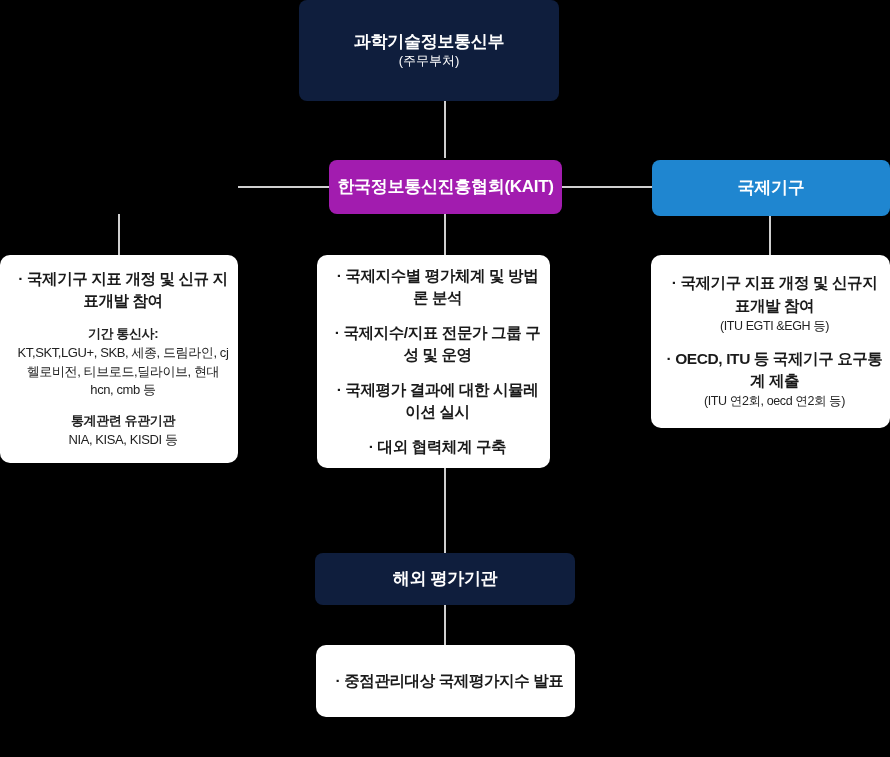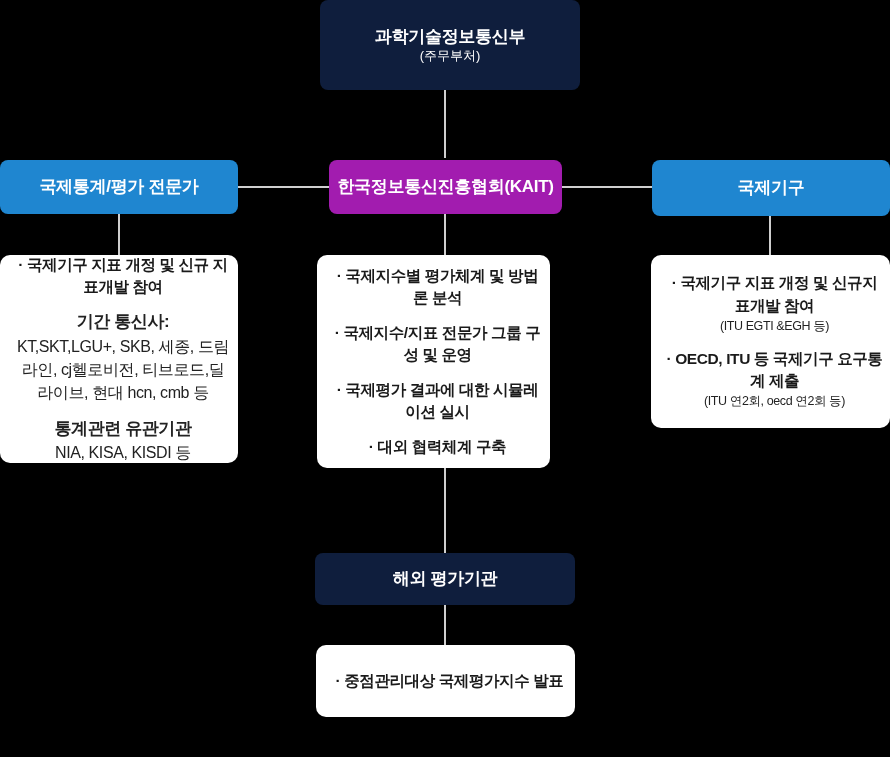--- a/index.html
+++ b/index.html
@@ -70,30 +70,30 @@
   .panel-block + .panel-block { margin-top: 12px; }
 
   .bullet {
     font-size: 15.5px;
     font-weight: bold;
     line-height: 1.45;
     letter-spacing: -0.4px;
     color: #1a1a1a;
   }
   .note {
-    font-size: 16px;
+    font-size: 13px;
     font-weight: normal;
     line-height: 1.45;
     letter-spacing: -0.4px;
     color: #222222;
   }
   .note.tight { font-size: 12.5px; }
   .note-group { margin-top: 10px; }
   .note-group .note + .note { margin-top: 0; }
-  .note-head { font-weight: bold; font-size: 17px; }
+  .note-head { font-weight: bold; font-size: 13px; }
 </style>
 </head>
 <body>
 
 <div id="stage">
 
   <div class="conn v" style="left:444px; top:78px; height:80px;"></div>
 
   <div class="conn h" style="left:238px; top:186px; width:92px;"></div>
 
@@ -102,28 +102,25 @@
   <div class="conn v" style="left:118px; top:214px; height:42px;"></div>
 
   <div class="conn v" style="left:444px; top:214px; height:42px;"></div>
 
   <div class="conn v" style="left:769px; top:214px; height:42px;"></div>
 
   <div class="conn v" style="left:444px; top:468px; height:86px;"></div>
 
   <div class="conn v" style="left:444px; top:604px; height:42px;"></div>
 
-  <div class="node navy" style="left:320px; top:0px; width:260px; height:90px;">
+  <div class="node navy" style="left:299px; top:0px; width:260px; height:101px;">
     <div class="node-title">과학기술정보통신부</div>
     <div class="node-sub">(주무부처)</div>
   </div>
 
-  <div class="node blue-light" style="left:0px; top:160px; width:238px; height:54px;">
-    <div class="node-title">국제통계/평가 전문가</div>
-  </div>
 
   <div class="node blue-strong" style="left:329px; top:160px; width:233px; height:54px;">
     <div class="node-title">한국정보통신진흥협회(KAIT)</div>
   </div>
 
   <div class="node blue-light" style="left:652px; top:160px; width:238px; height:56px;">
     <div class="node-title">국제기구</div>
   </div>
 
   <div class="panel" style="left:0px; top:255px; width:238px; height:208px;">

